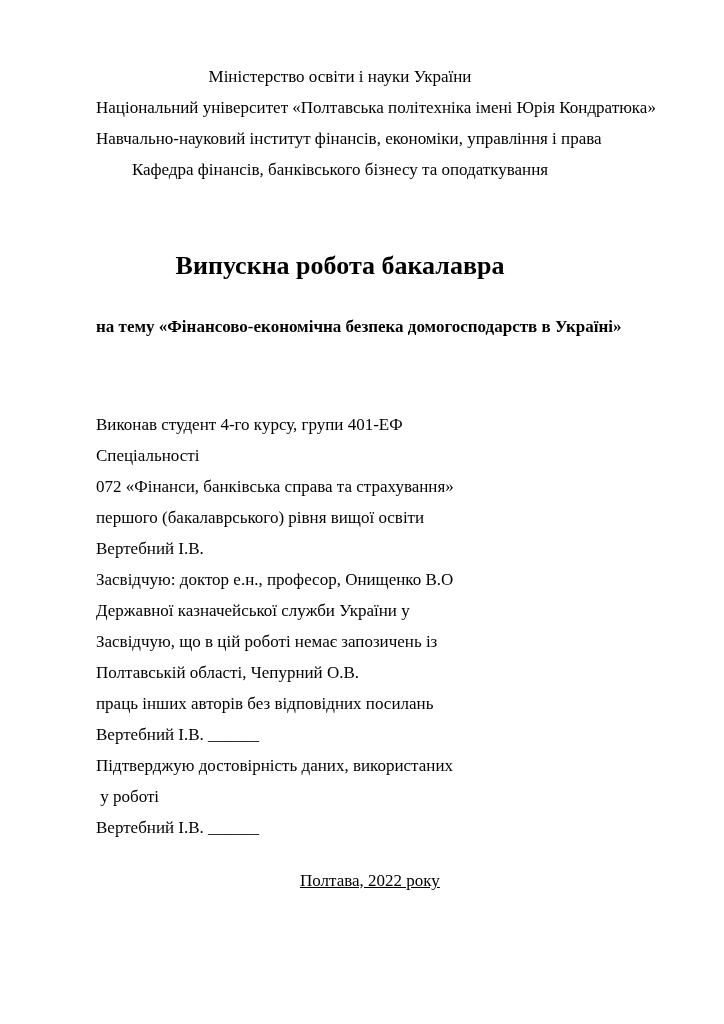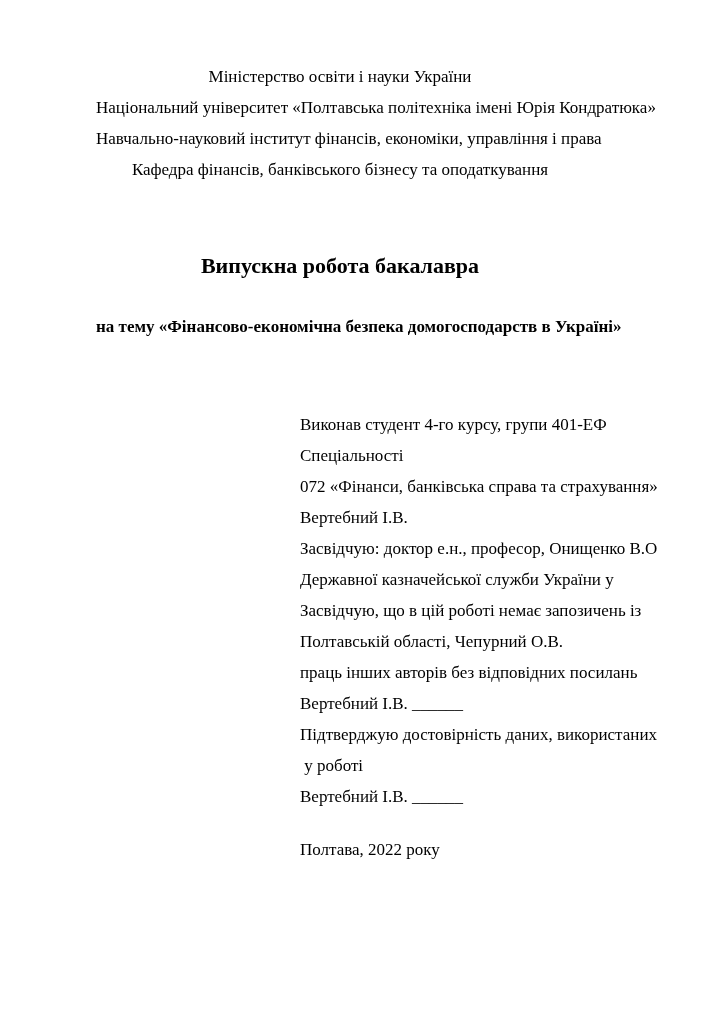--- a/index.html
+++ b/index.html
@@ -26,47 +26,47 @@
     text-align: center;
     font-size: 17px;
     line-height: 31px;
   }
   .doc-header .hline {
     white-space: nowrap;
   }
   .doc-title {
     margin-top: 65px;
     text-align: center;
-    font-size: 22px;
+    font-size: 26px;
     line-height: 31px;
     font-weight: bold;
     white-space: nowrap;
   }
   .doc-topic {
     margin-top: 30px;
     font-size: 17px;
     line-height: 31px;
     font-weight: bold;
     white-space: nowrap;
   }
   .details-block {
     margin-top: 67px;
-    margin-left: 204px;
     font-size: 17px;
     line-height: 31px;
   }
   .details-block .dline {
     white-space: pre;
   }
   .doc-footer {
     margin-top: 22px;
     margin-left: 204px;
     font-size: 17px;
     line-height: 31px;
     white-space: pre;
+    text-decoration: underline;
   }
 </style>
 </head>
 <body>
 
 <div class="page">
   <div class="content">
 
     <div class="doc-header">
       <div class="hline">Міністерство освіти і науки України</div>
@@ -76,20 +76,21 @@
     </div>
 
     <div class="doc-title">Випускна робота бакалавра</div>
 
     <div class="doc-topic">на тему «Фінансово-економічна безпека домогосподарств в Україні»</div>
 
     <div class="details-block">
       <div class="dline">Виконав студент 4-го курсу, групи 401-ЕФ</div>
       <div class="dline">Спеціальності</div>
       <div class="dline">072 «Фінанси, банківська справа та страхування»</div>
+      <div class="dline">першого (бакалаврського) рівня вищої освіти</div>
       <div class="dline">Вертебний І.В.</div>
       <div class="dline">Засвідчую: доктор е.н., професор, Онищенко В.О</div>
       <div class="dline">Державної казначейської служби України у</div>
       <div class="dline">Засвідчую, що в цій роботі немає запозичень із</div>
       <div class="dline">Полтавській області, Чепурний О.В.</div>
       <div class="dline">праць інших авторів без відповідних посилань</div>
       <div class="dline">Вертебний І.В. ______</div>
       <div class="dline">Підтверджую достовірність даних, використаних</div>
       <div class="dline"> у роботі</div>
       <div class="dline">Вертебний І.В. ______</div>

